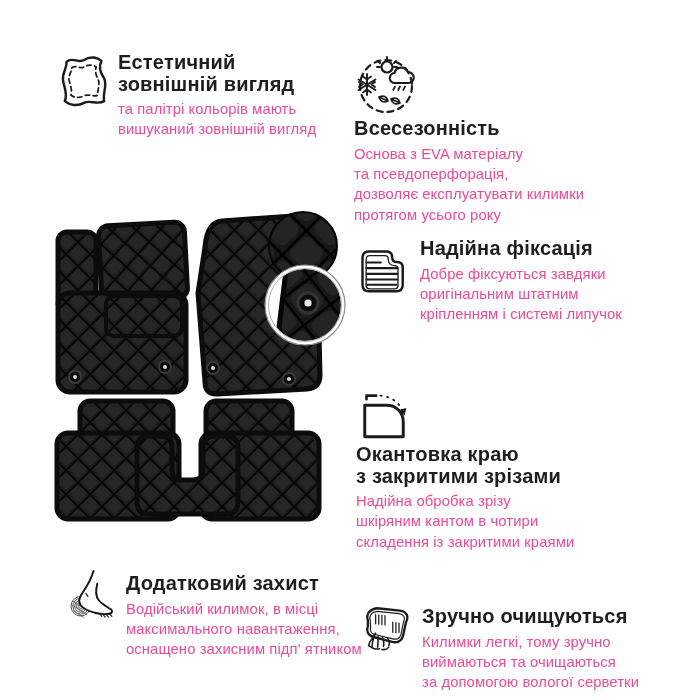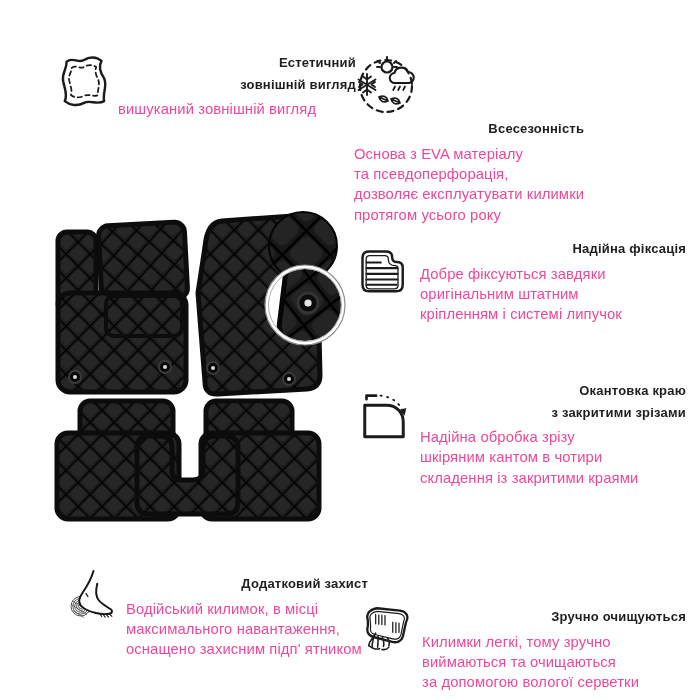--- a/index.html
+++ b/index.html
@@ -1,21 +1,21 @@
 <!DOCTYPE html>
 <html><head>
 <meta charset="utf-8">
 <style>
   html,body{margin:0;padding:0;background:#ffffff;}
   .stage{position:relative;width:700px;height:700px;background:#ffffff;overflow:hidden;
          font-family:"Liberation Sans", sans-serif;}
   .feature{position:absolute;display:flex;align-items:flex-start;}
   .icon-wrap{flex:0 0 auto;display:flex;align-items:flex-start;justify-content:flex-start;}
   .f-text{flex:1 1 auto;}
-  .f-title{font-size:13px;font-weight:700;color:#1e1e1e;line-height:21.5px;letter-spacing:.2px;text-align:right;}
+  .f-title{font-size:20px;font-weight:700;color:#1e1e1e;line-height:21.5px;letter-spacing:.2px;}
   .f-body{margin-top:4px;font-size:14.8px;font-weight:400;color:#ec4899;line-height:20.4px;letter-spacing:.1px;}
   .ico{stroke:#1b1b1b;fill:none;stroke-linecap:round;stroke-linejoin:round;}
   .mats{position:absolute;left:42px;top:205px;}
 </style>
 </head>
 <body>
 
 <div class="stage">
 
   <div class="feature" style="left:56px;top:52px;width:300px;">
@@ -24,20 +24,21 @@
         <path d="M12,10 C18,4 26,12 32,8 C38,4 46,4 52,9 C48,16 51,23 55,29 C59,37 53,46 55,55 C47,60 39,53 32,57 C25,61 16,60 10,55 C14,47 9,39 8,31 C7,22 13,17 12,10 Z" stroke-width="2.8"></path>
         <path d="M18,17 C23,13 28,19 32,16 C36,13 42,13 46,16 C44,21 46,26 48,30 C51,36 47,42 48,48 C43,51 38,46 32,49 C26,52 21,51 17,48 C19,42 16,36 15,31 C14,25 18,22 18,17 Z" stroke-width="2" stroke-dasharray="5 4"></path>
       </svg>
     </div>
     <div class="f-text">
       <div class="f-title">
         <div>Естетичний</div>
         <div>зовнішній вигляд</div>
       </div>
       <div class="f-body">
+        <div>та палітрі кольорів мають</div>
         <div>вишуканий зовнішній вигляд</div>
       </div>
     </div>
   </div>
 
   <div class="feature" style="left:354px;top:52px;width:330px;flex-direction:column;">
     <div class="icon-wrap" style="width:66px;">
       <svg width="64" height="66" viewBox="0 0 64 64" class="ico">
         <circle cx="32" cy="33" r="26" stroke-width="2.2" stroke-dasharray="6 5"></circle>
         <circle cx="33" cy="14" r="5.5" stroke-width="2.2"></circle>
@@ -75,21 +76,21 @@
         <div>Надійна фіксація</div>
       </div>
       <div class="f-body">
         <div>Добре фіксуються завдяки</div>
         <div>оригінальним штатним</div>
         <div>кріпленням і системі липучок</div>
       </div>
     </div>
   </div>
 
-  <div class="feature" style="left:356px;top:380px;width:330px;">
+  <div class="feature" style="left:356px;top:380px;width:330px;flex-direction:column;">
     <div class="icon-wrap" style="width:64px;padding-top:4px;">
       <svg width="56" height="60" viewBox="0 0 64 64" class="ico">
         <path d="M10,22 H35 C46,22 54,30 54,41 V58 H10 Z" stroke-width="3.4"></path>
         <path d="M12,11 h11 M12,11 v4" stroke-width="3"></path>
         <path d="M28,11 C40,12 50,19 54,30" stroke-width="2.2" stroke-dasharray="1.2 6.5"></path>
         <path d="M50,27 l5.5,7 2,-9 Z" fill="#1b1b1b" stroke="none"></path>
       </svg>
     </div>
     <div class="f-text">
       <div class="f-title">

